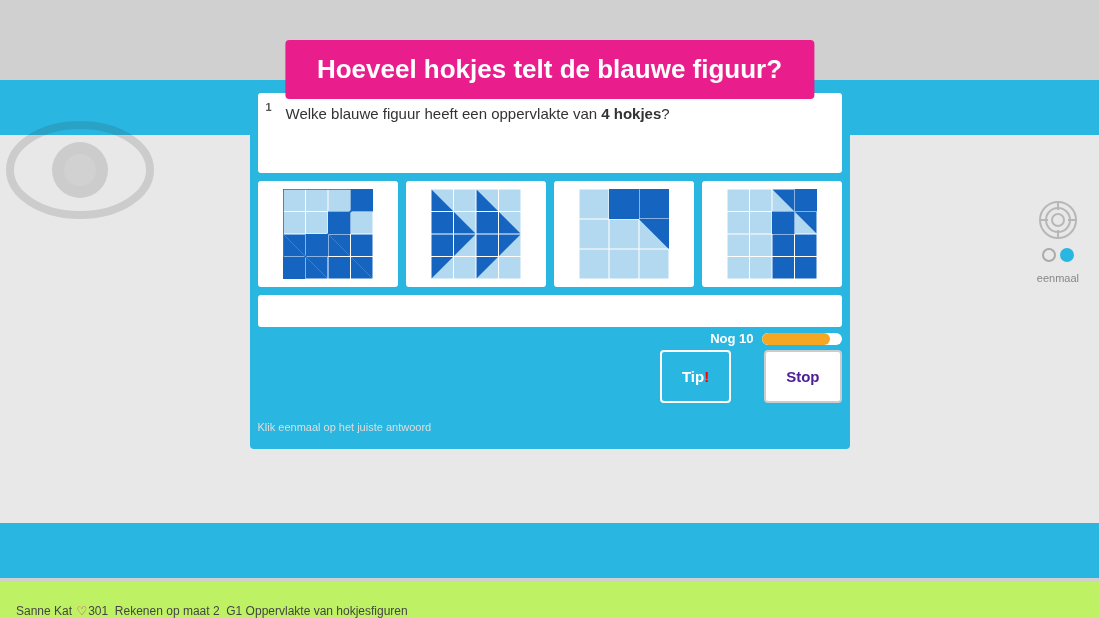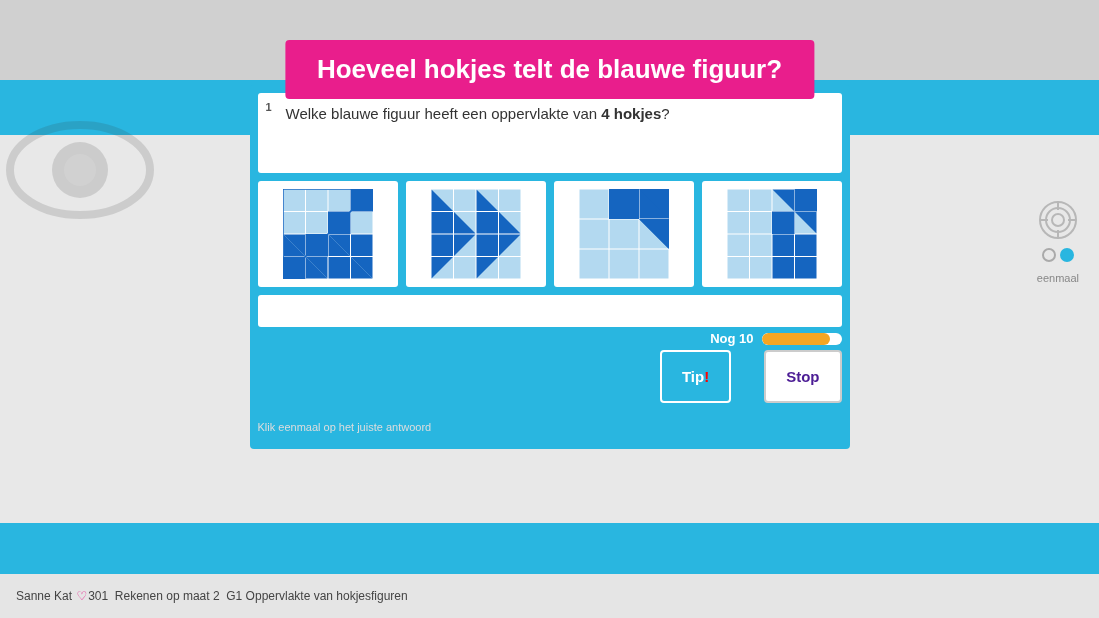--- a/index.html
+++ b/index.html
@@ -232,24 +232,24 @@
       color: #ddd;
       margin: 18px 8px 4px 8px;
     }
 
     
     .bottom-status {
       position: absolute;
       bottom: 0;
       left: 0;
       right: 0;
-      height: 44px;
-      background: #e5e5e5;
-      display: flex;
-      align-items: center;
+      height: 36px;
+      background: #bef264;
+      display: flex;
+      align-items: flex-end;
       padding: 0 16px;
       font-size: 12px;
       color: #444;
       z-index: 10;
     }
     .heart-icon {
       color: #e91e8c;
       margin: 0 1px;
     }
 

